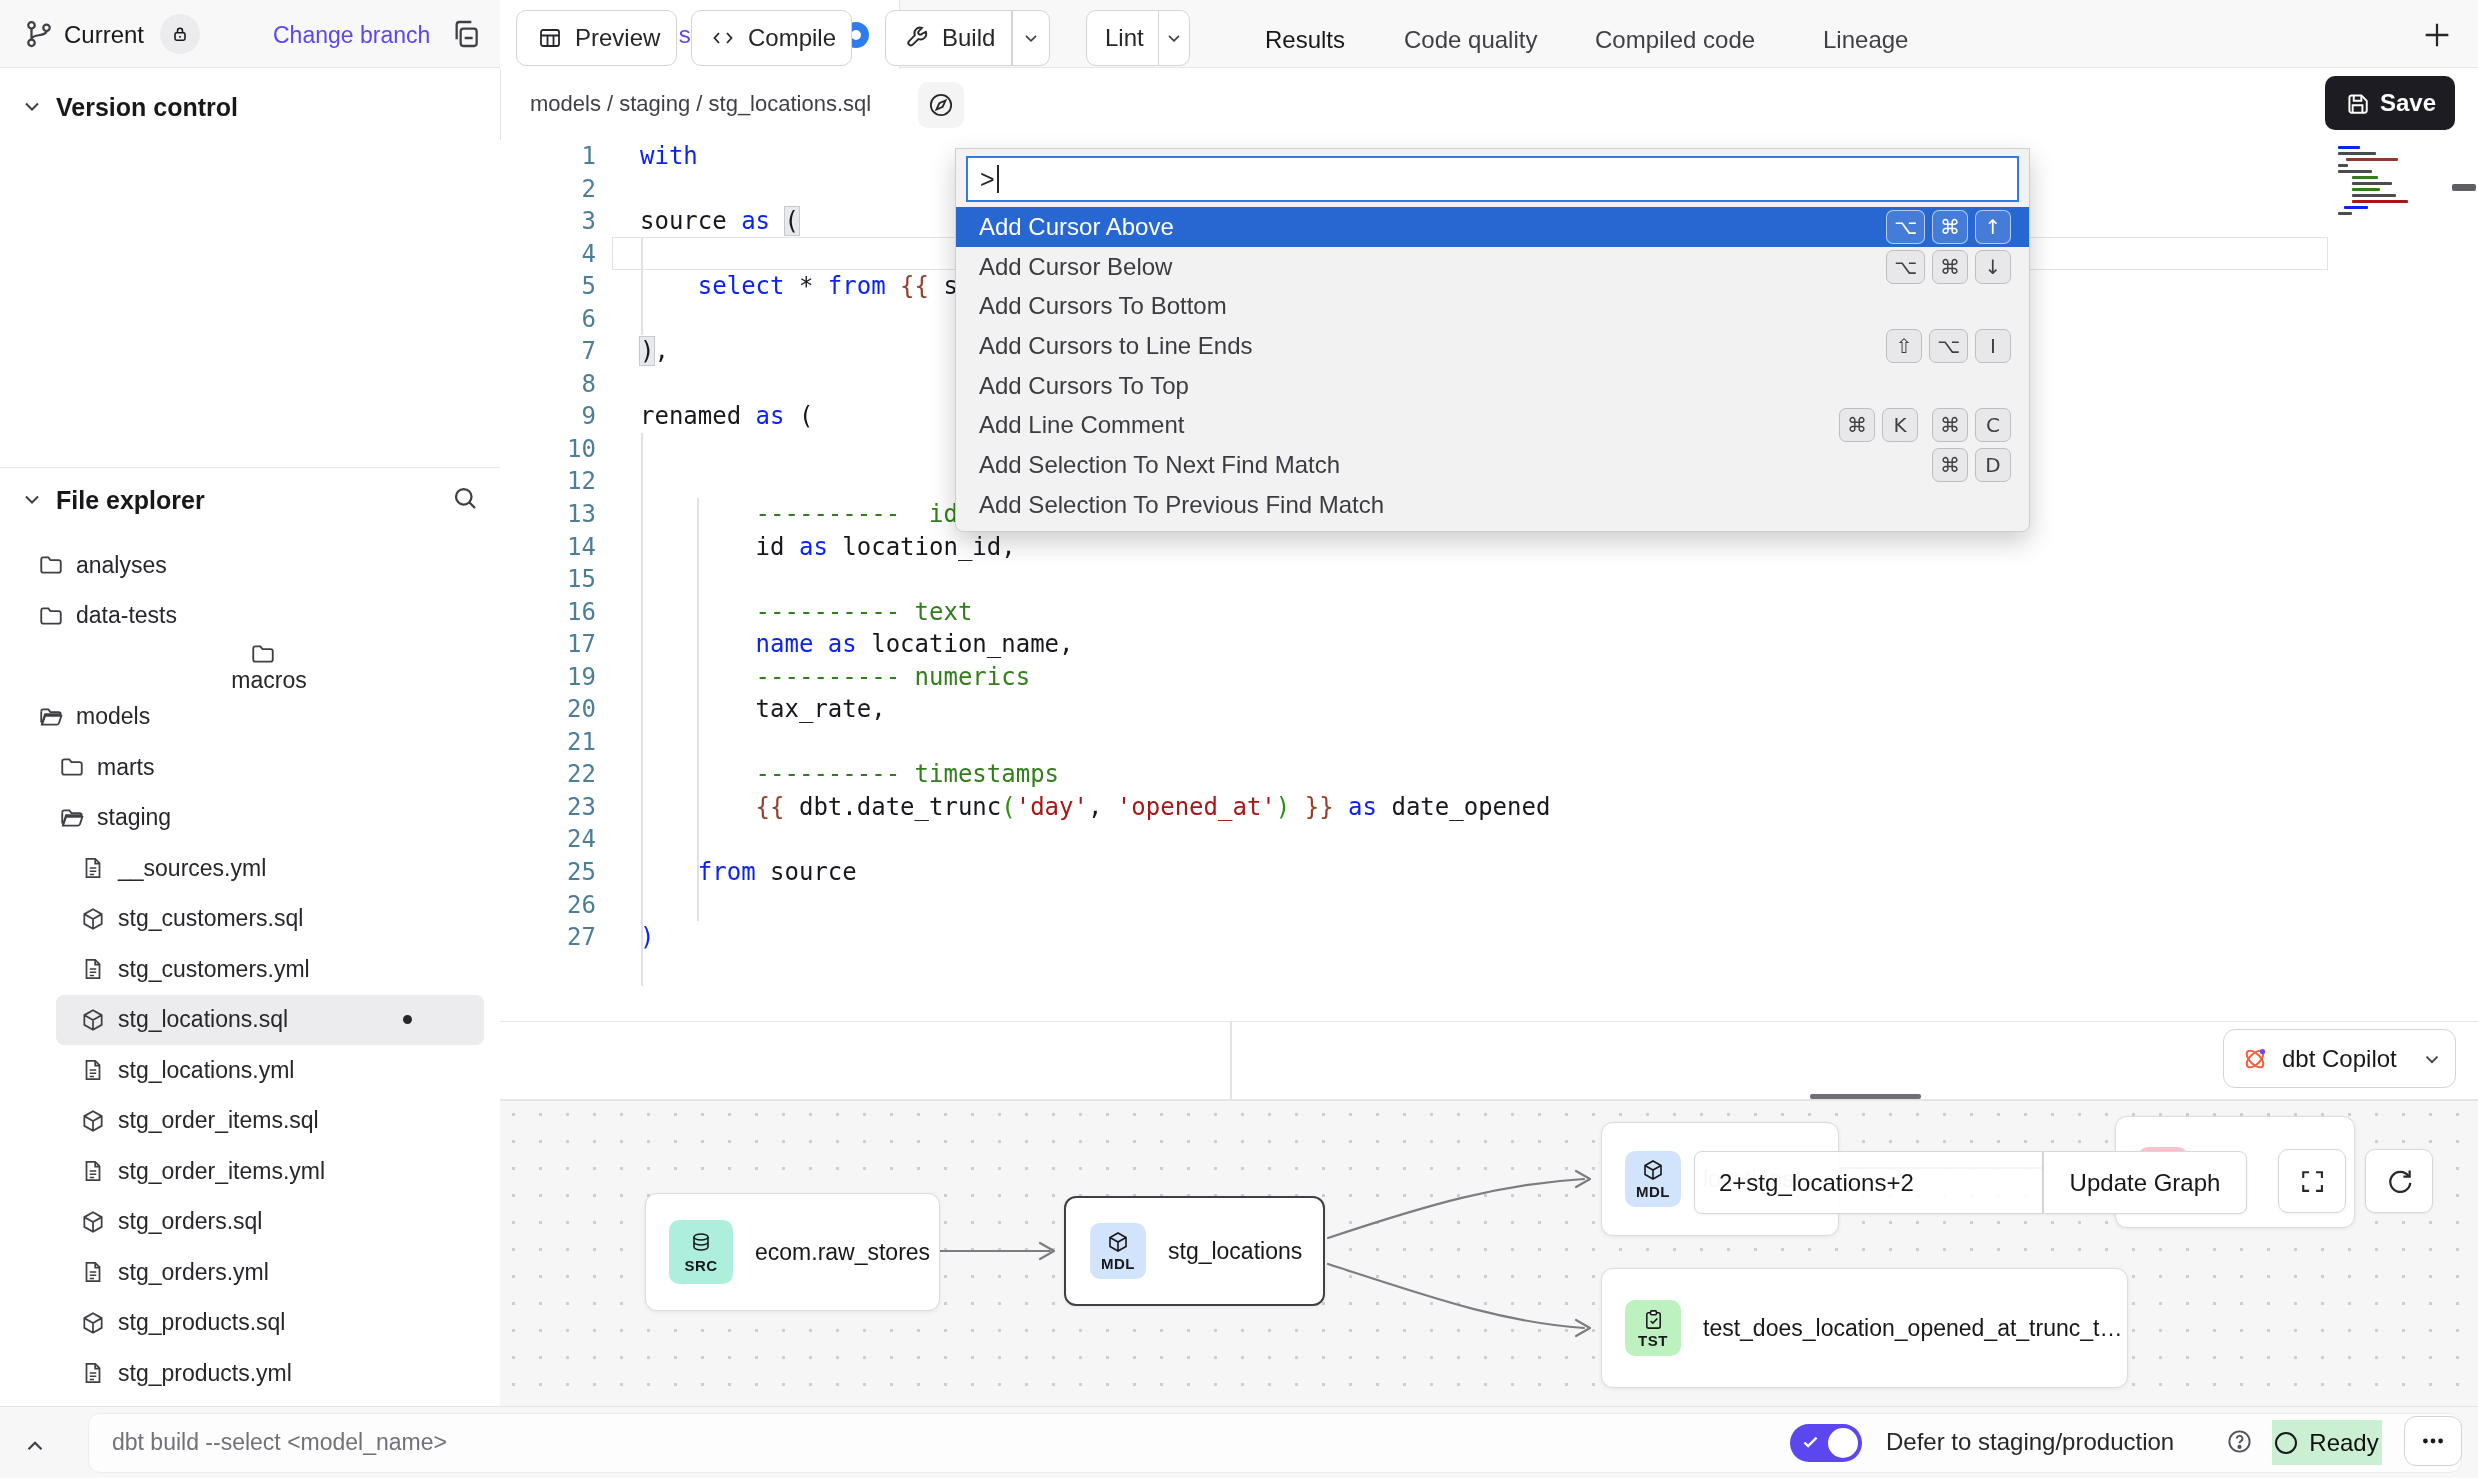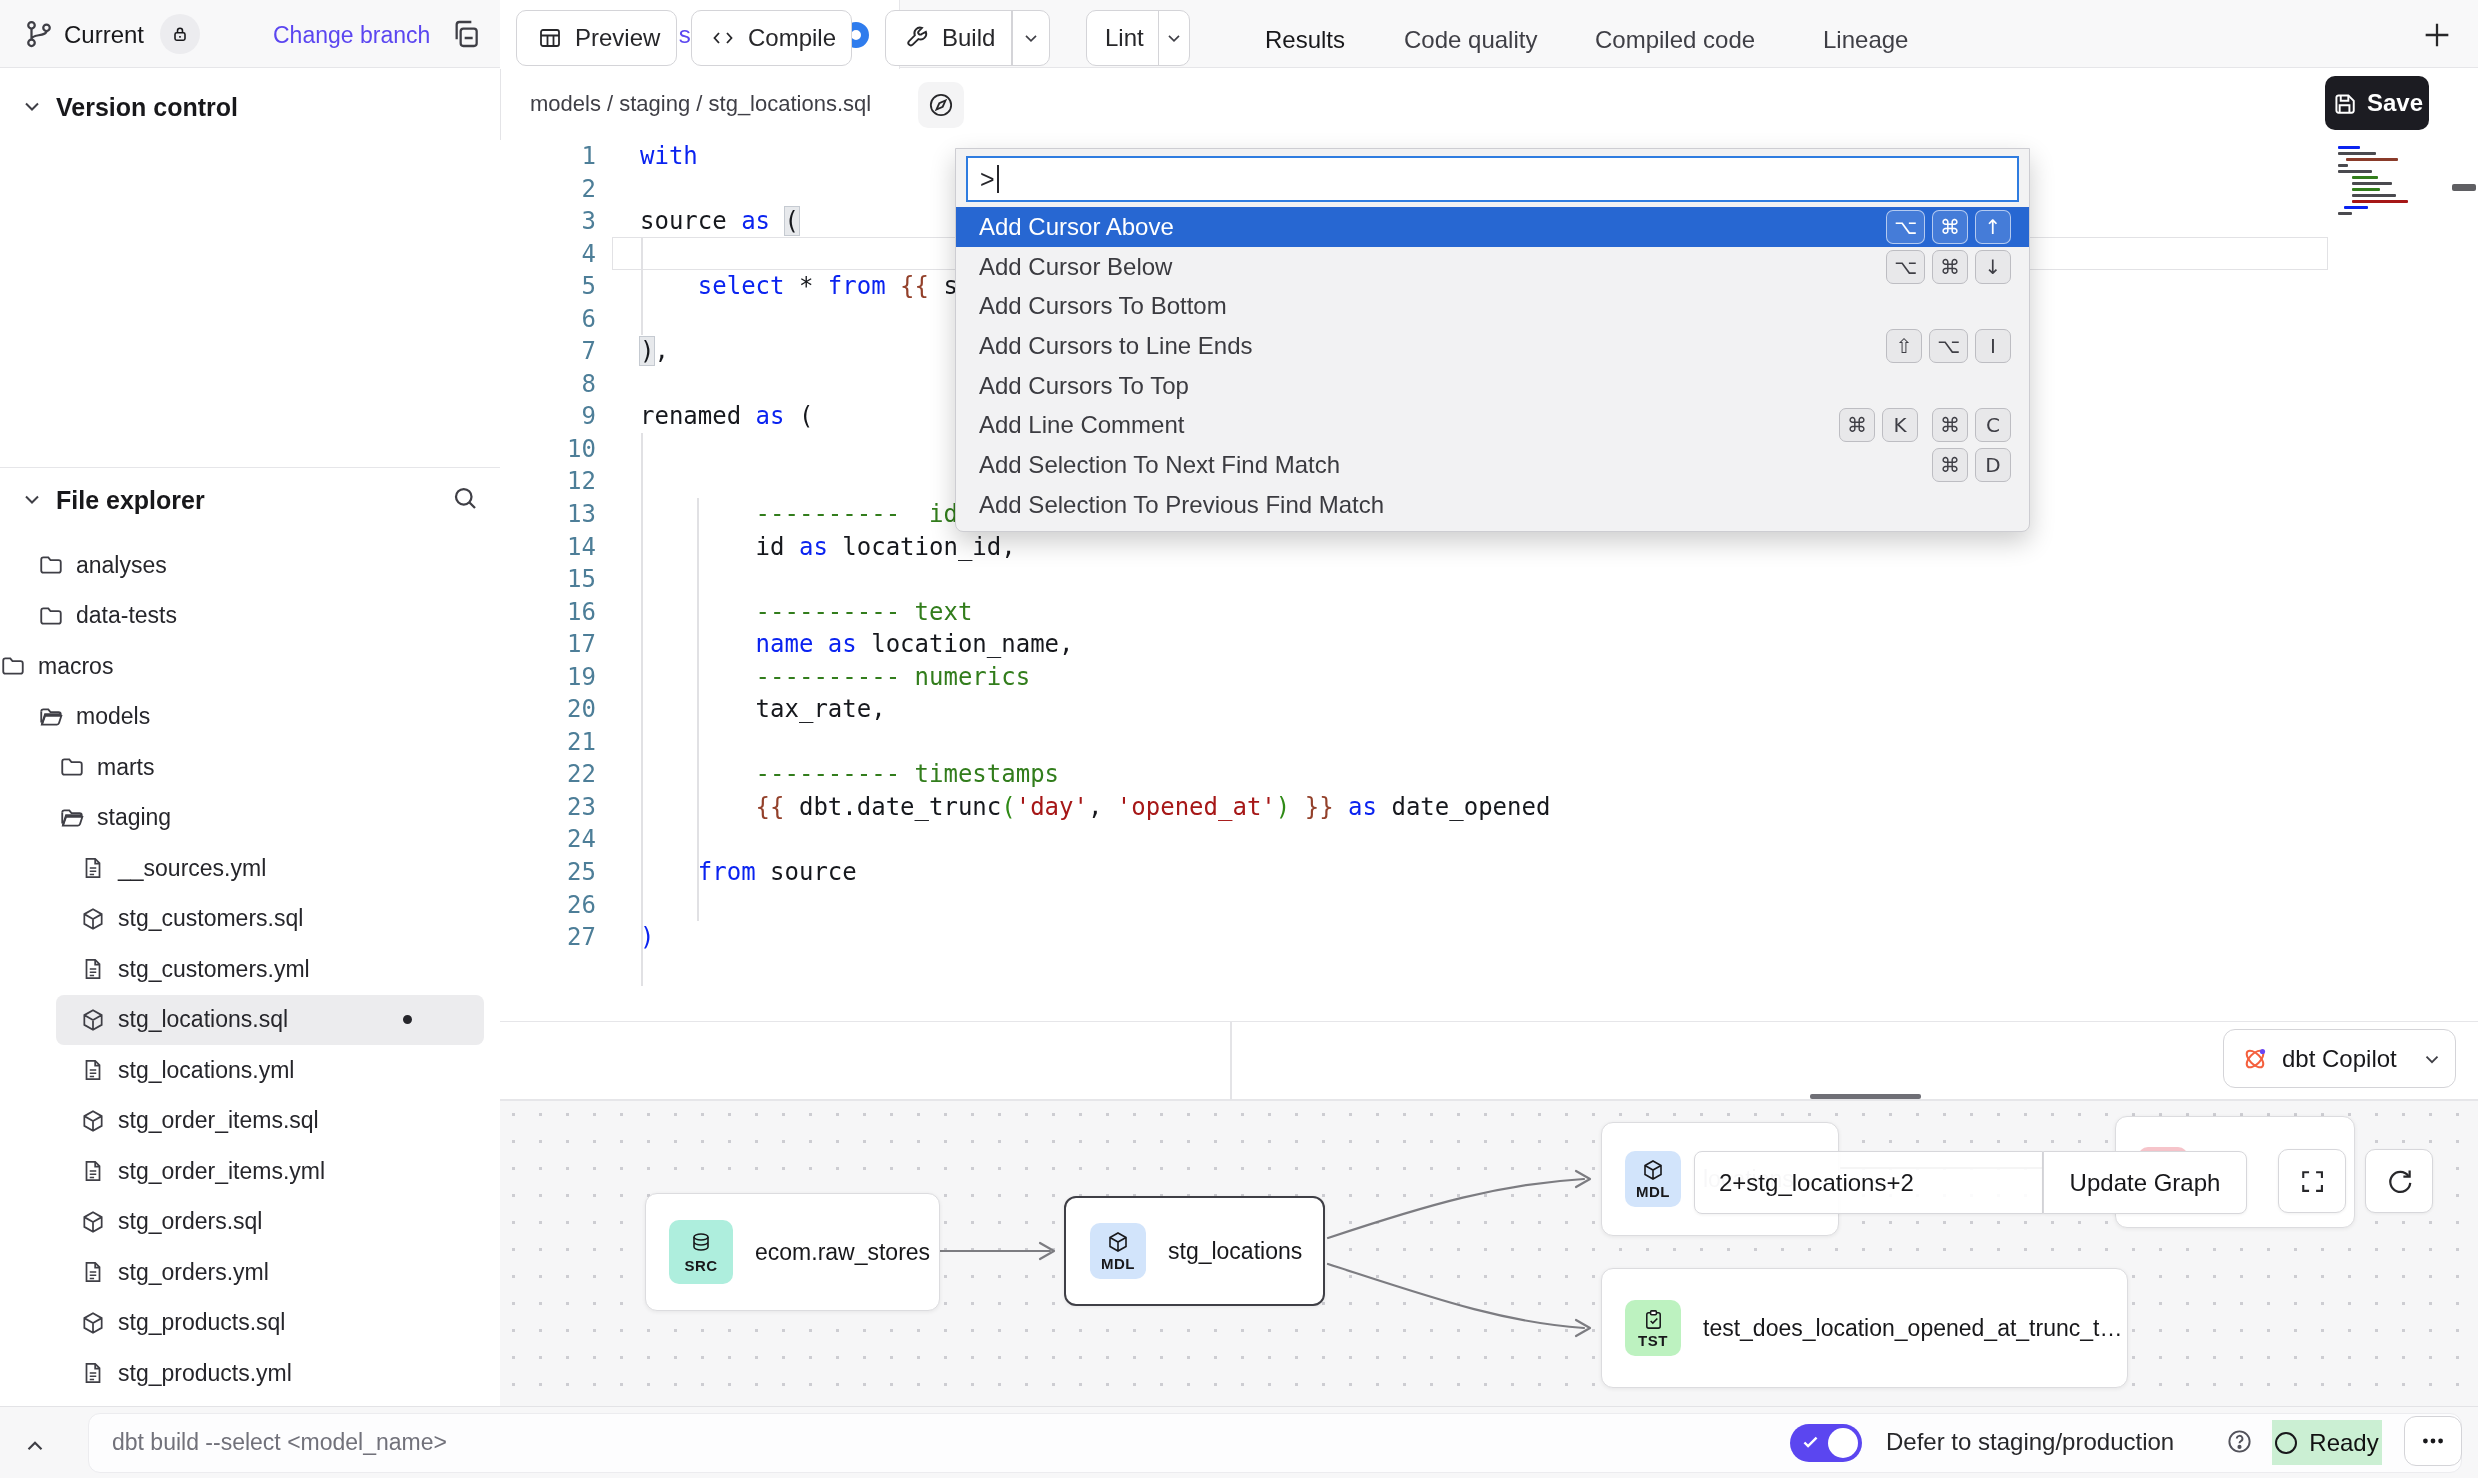--- a/index.html
+++ b/index.html
@@ -16,21 +16,21 @@
   .btn-outline{background:#fff;border:1.5px solid #d4d4d8;border-radius:12px;display:flex;align-items:center}
   .frow{display:flex;align-items:center;height:50.5px;font-size:23px;color:#26262b;position:relative}
   .frow .ficon{width:26px;height:26px;margin-right:12px;flex:0 0 auto}
   .frow.sel{background:#ececee;border-radius:8px}
   .fdot{position:absolute;right:72px;width:9px;height:9px;border-radius:50%;background:#26262b}
   
   .tabstrip{left:500px;top:0;width:1978px;height:68px;background:#f8f8f9;border-bottom:1px solid #e6e6e9}
   .activetab{left:500px;top:0;width:400px;height:69px;background:#fff;border-right:1px solid #e6e6e9;display:flex;align-items:center}
   .tabname{color:var(--accent);font-size:24px;font-weight:500;margin-left:32px}
   .donut{width:26px;height:26px;border-radius:50%;border:8px solid var(--modified_dot);background:#fff;position:absolute;left:343px}
-  .savebtn{left:2325px;top:76px;width:104px;height:54px;background:var(--save_bg);border-radius:10px;color:#fff;
+  .savebtn{left:2325px;top:76px;width:130px;height:54px;background:var(--save_bg);border-radius:10px;color:#fff;
            display:flex;align-items:center;justify-content:center;gap:10px;font-size:24px;font-weight:600}
   .crumb{font-size:22px;color:#3f3f46}
   .iconbtn{background:#f4f4f5;border-radius:10px;display:flex;align-items:center;justify-content:center}
   
   #editor{left:500px;top:140px;width:1978px;height:881px;background:#fff}
   .cline{display:flex;height:32.55px;line-height:32.55px;font-family:"DejaVu Sans Mono",monospace;font-size:24px;white-space:pre}
   .cline .ln{width:140px;padding-right:44px;text-align:right;color:var(--gutter);flex:0 0 auto}
   .kw{color:var(--kw)} .cm{color:var(--comment)} .str{color:var(--string)} .jj{color:var(--jinja)}
   .pg{color:var(--paren)} .id{color:#16181d}
   .bm{background:#e7e9ec;outline:1px solid #c5cad1;color:#16181d}
@@ -138,21 +138,21 @@
         <span>analyses</span>
       </div>
       <div class="frow" style="padding-left: 38px;">
         <span class="ficon">
           <svg width="26" height="26" viewBox="0 0 24 24" fill="none" stroke="#3f3f46" stroke-width="1.7">
             <path d="M3 7 a2 2 0 0 1 2-2 h4.5 l2 2.5 H19 a2 2 0 0 1 2 2 V17 a2 2 0 0 1 -2 2 H5 a2 2 0 0 1 -2-2 Z"></path>
           </svg>
         </span>
         <span>data-tests</span>
       </div>
-      <div class="frow" style="">
+      <div class="frow" style="padding-left: 38px; flex-direction: column;">
         <span class="ficon">
           <svg width="26" height="26" viewBox="0 0 24 24" fill="none" stroke="#3f3f46" stroke-width="1.7">
             <path d="M3 7 a2 2 0 0 1 2-2 h4.5 l2 2.5 H19 a2 2 0 0 1 2 2 V17 a2 2 0 0 1 -2 2 H5 a2 2 0 0 1 -2-2 Z"></path>
           </svg>
         </span>
         <span>macros</span>
       </div>
       <div class="frow" style="padding-left: 38px;">
         <span class="ficon">
           <svg width="26" height="26" viewBox="0 0 24 24" fill="none" stroke="#3f3f46" stroke-width="1.7">

